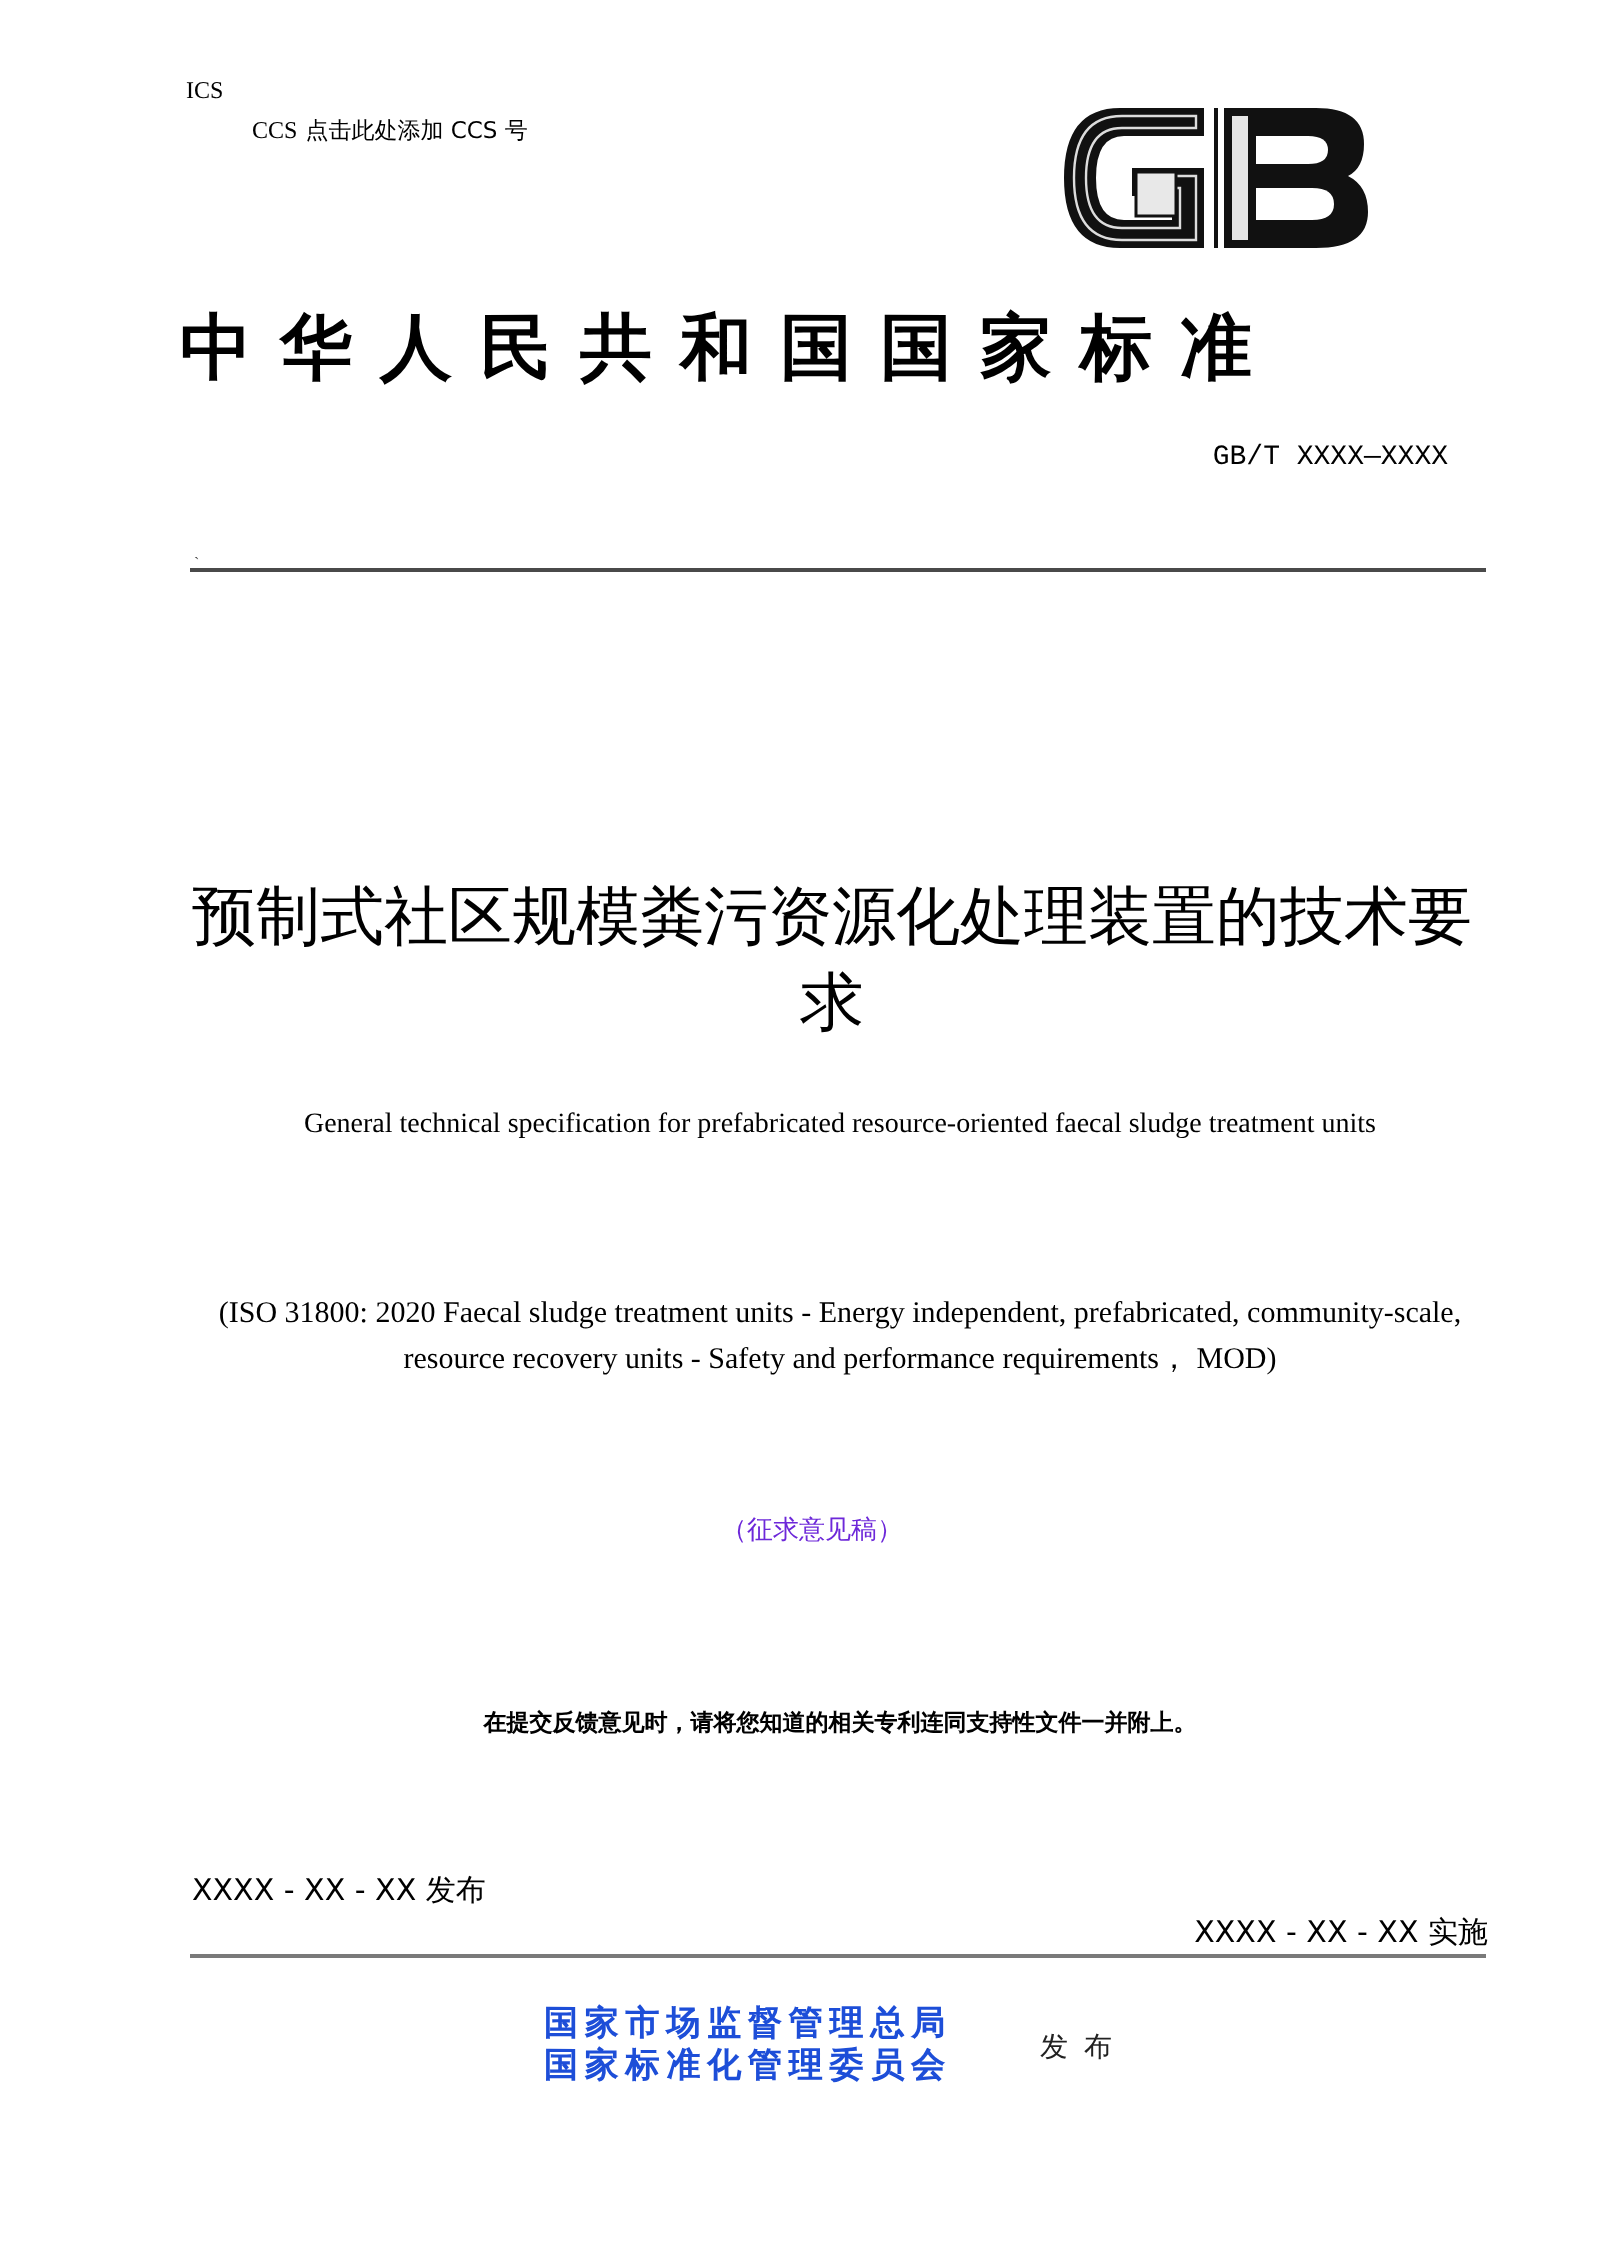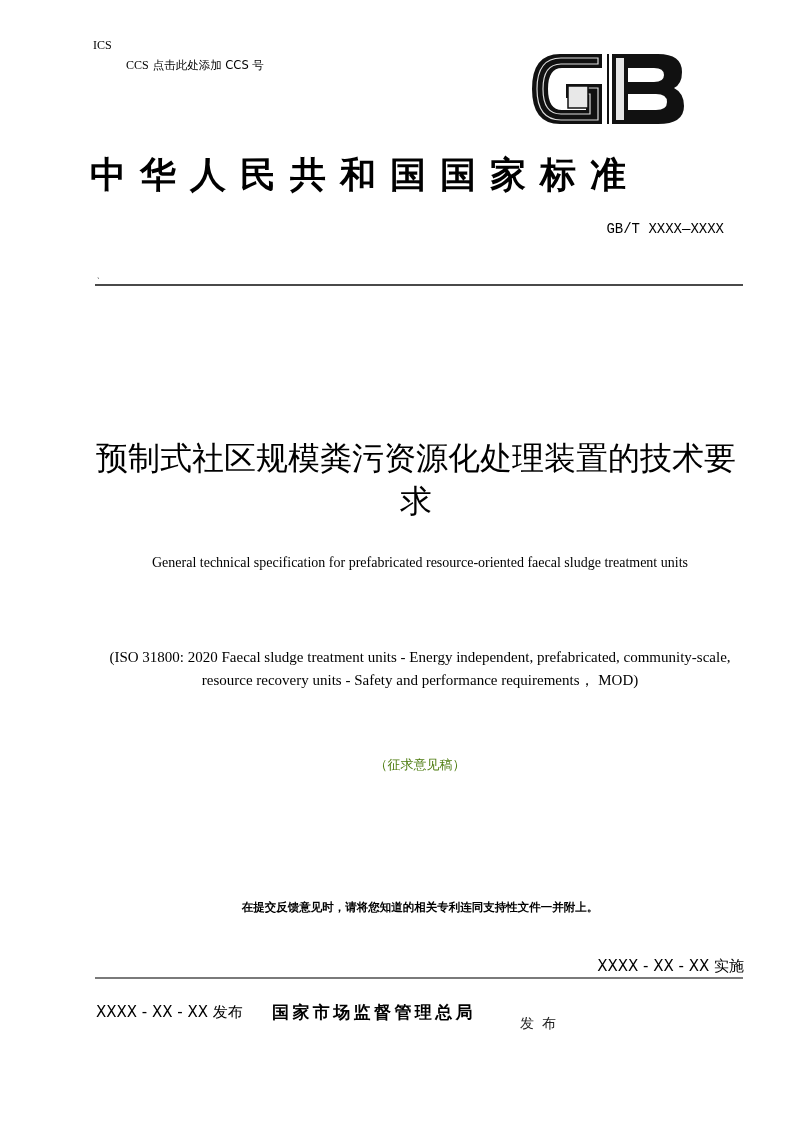--- a/index.html
+++ b/index.html
@@ -17,28 +17,28 @@
   #national-standard { left: 90px; top: 152px; width: 650px; font-size: 36px; line-height: 46px; font-weight: bold; letter-spacing: 14px; white-space: nowrap; font-family: "DejaVu Sans", sans-serif; }
 
   #std-number { right: 76px; top: 220px; font-size: 14px; line-height: 18px; white-space: nowrap; }
 
   #mark { left: 97px; top: 277px; font-size: 8px; color: #444; }
   #top-rule { left: 95px; top: 284px; width: 648px; height: 0; border-top: 2px solid #4a4a4a; }
 
   #title-zh { left: 86px; top: 437px; width: 660px; text-align: center; font-size: 32px; line-height: 43px; font-family: "DejaVu Sans", sans-serif; }
   #title-en { left: 100px; top: 551px; width: 640px; text-align: center; font-size: 14px; line-height: 23px; }
   #iso-ref { left: 90px; top: 646px; width: 660px; text-align: center; font-size: 15px; line-height: 22.5px; }
-  #draft-label { left: 330px; top: 756px; width: 180px; text-align: center; font-size: 13px; color: #4d7c0f; font-family: "DejaVu Serif", serif; }
-  #notice { left: 150px; top: 900px; width: 540px; text-align: center; font-size: 11.5px; font-weight: bold; font-family: "DejaVu Sans", sans-serif; }
+  #draft-label { left: 316px; top: 756px; width: 180px; text-align: center; font-size: 13px; color: #6d28d9; font-family: "DejaVu Serif", serif; }
+  #notice { left: 150px; top: 854px; width: 540px; text-align: center; font-size: 11.5px; font-weight: bold; font-family: "DejaVu Sans", sans-serif; }
 
-  #issue-date { left: 96px; top: 1003px; font-size: 15px; line-height: 18px; font-family: "DejaVu Sans", sans-serif; white-space: nowrap; }
+  #issue-date { left: 96px; top: 936px; font-size: 15px; line-height: 18px; font-family: "DejaVu Sans", sans-serif; white-space: nowrap; }
   #impl-date { right: 56px; top: 957px; font-size: 15px; line-height: 18px; font-family: "DejaVu Sans", sans-serif; white-space: nowrap; }
   #bottom-rule { left: 95px; top: 977px; width: 648px; height: 0; border-top: 2px solid #7a7a7a; }
 
-  #issuers { left: 272px; top: 1002px; font-family: "DejaVu Serif", serif; font-size: 17px; line-height: 21px; font-weight: bold; letter-spacing: 3.4px; white-space: nowrap; color: #000000; text-align: right; }
+  #issuers { left: 272px; top: 1002px; font-family: "DejaVu Serif", serif; font-size: 17px; line-height: 21px; font-weight: bold; letter-spacing: 3.4px; white-space: nowrap; color: #1d4ed8; text-align: right; }
   #issued-by { left: 520px; top: 1015px; font-family: "DejaVu Serif", serif; font-size: 14px; letter-spacing: 8px; color: #222; white-space: nowrap; }
 </style>
 </head>
 <body>
 
 <div class="abs serif" id="ics">ICS</div>
 <div class="abs serif" id="ccs">
   <span>CCS</span><span class="ccs-hint">点击此处添加 CCS 号</span>
 </div>
 
@@ -70,14 +70,15 @@
 <div class="abs serif" id="iso-ref">(ISO 31800: 2020 Faecal sludge treatment units - Energy independent, prefabricated, community-scale, resource recovery units - Safety and performance requirements， MOD)</div>
 <div class="abs" id="draft-label">（征求意见稿）</div>
 <div class="abs" id="notice">在提交反馈意见时，请将您知道的相关专利连同支持性文件一并附上。</div>
 
 <div class="abs" id="issue-date">XXXX - XX - XX 发布</div>
 <div class="abs" id="impl-date">XXXX - XX - XX 实施</div>
 <div class="abs" id="bottom-rule"></div>
 
 <div class="abs" id="issuers">
   <div>国家市场监督管理总局</div>
+  <div>国家标准化管理委员会</div>
 </div>
 <div class="abs" id="issued-by">发布</div>
 
 </body></html>

